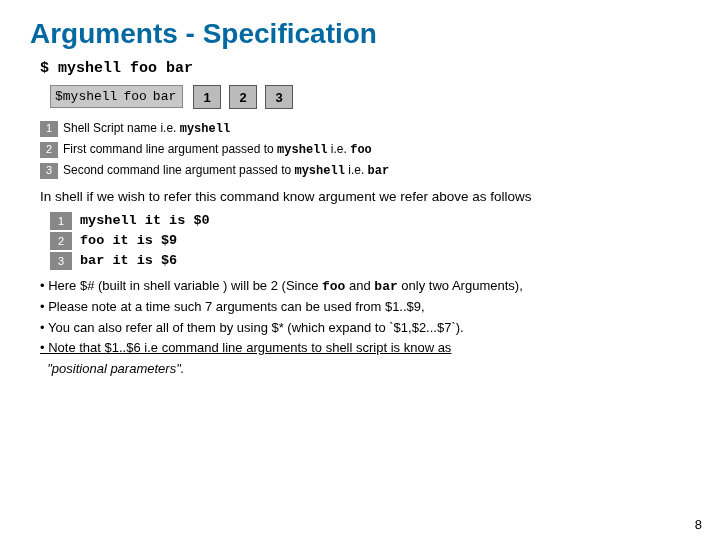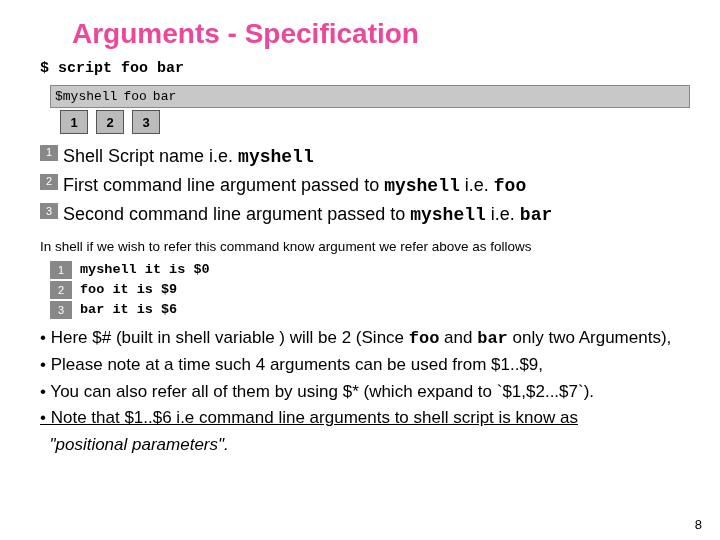--- a/index.html
+++ b/index.html
@@ -12,23 +12,22 @@
       color: #000;
       overflow: hidden;
       position: relative;
     }
     .page {
       padding: 18px 30px 10px 30px;
     }
     h1 {
       font-size: 28px;
       font-weight: bold;
-      color: #ec4899;
+      color: #0369a1;
       margin-bottom: 10px;
-      margin-left: 42px;
     }
     .cmd-line {
       font-family: 'Courier New', monospace;
       font-size: 15px;
       font-weight: bold;
       margin-bottom: 8px;
       margin-left: 10px;
     }
     .num-box {
       width: 28px;
@@ -61,21 +60,21 @@
       color: #fff;
       font-size: 11px;
       display: inline-flex;
       align-items: center;
       justify-content: center;
       margin-right: 5px;
       flex-shrink: 0;
       margin-top: 1px;
     }
     .desc-text {
-      font-size: 18px;
+      font-size: 12px;
     }
     .mono {
       font-family: 'Courier New', monospace;
       font-weight: bold;
     }
     .para {
       font-size: 13.5px;
       line-height: 1.5;
       margin-left: 10px;
       margin-bottom: 4px;
@@ -105,40 +104,39 @@
       font-family: 'Courier New', monospace;
       font-size: 13.5px;
       font-weight: bold;
       text-align: right;
     }
     .bullet-section {
       margin-left: 10px;
       margin-top: 4px;
     }
     .bullet-item {
-      font-size: 17px;
+      font-size: 13px;
       line-height: 1.5;
       margin-bottom: 1px;
     }
     .underline {
       text-decoration: underline;
     }
     .italic {
       font-style: italic;
     }
     .page-num {
       position: absolute;
       bottom: 8px;
       right: 18px;
       font-size: 13px;
       color: #000;
     }
     .diagram-wrapper {
       display: flex;
-      flex-direction: column;
       margin-left: 20px;
       margin-bottom: 10px;
     }
     .diag-top {
       display: inline-flex;
       align-items: center;
       background: #c8c8c8;
       border: 1px solid #888;
       padding: 3px 6px 3px 4px;
       gap: 3px;
@@ -158,21 +156,21 @@
       padding-left: 10px;
     }
   </style>
 </head>
 <body>
 
 <div class="page">
 
   <h1>Arguments - Specification</h1>
 
-  <div class="cmd-line">$ script  foo  bar</div>
+  <div class="cmd-line">$ myshell  foo  bar</div>
 
   <div class="diagram-wrapper">
     <div class="diag-top">
       <span class="diag-mono">$myshell</span>
       <span class="diag-sep"> </span>
       <span class="diag-mono">foo</span>
       <span class="diag-sep"> </span>
       <span class="diag-mono">bar</span>
     </div>
     <div class="diag-bottom">
@@ -214,21 +212,21 @@
       <span class="code-badge">3</span>
       <span class="code-text">bar  it  is  $6</span>
     </div>
   </div>
 
   <div class="bullet-section">
     <div class="bullet-item">
       • Here $# (built in shell variable ) will be 2 (Since <span class="mono">foo</span> and <span class="mono">bar</span> only two Arguments),
     </div>
     <div class="bullet-item">
-      • Please note at a time such 4 arguments can be used from $1..$9,
+      • Please note at a time such 7 arguments can be used from $1..$9,
     </div>
     <div class="bullet-item">
       • You can also refer all of them by using $* (which expand to `$1,$2...$7`).
     </div>
     <div class="bullet-item underline">
       • Note that $1..$6 i.e command line arguments to shell script is know as
     </div>
     <div class="bullet-item italic">
       &nbsp;&nbsp;"positional parameters".
     </div>

